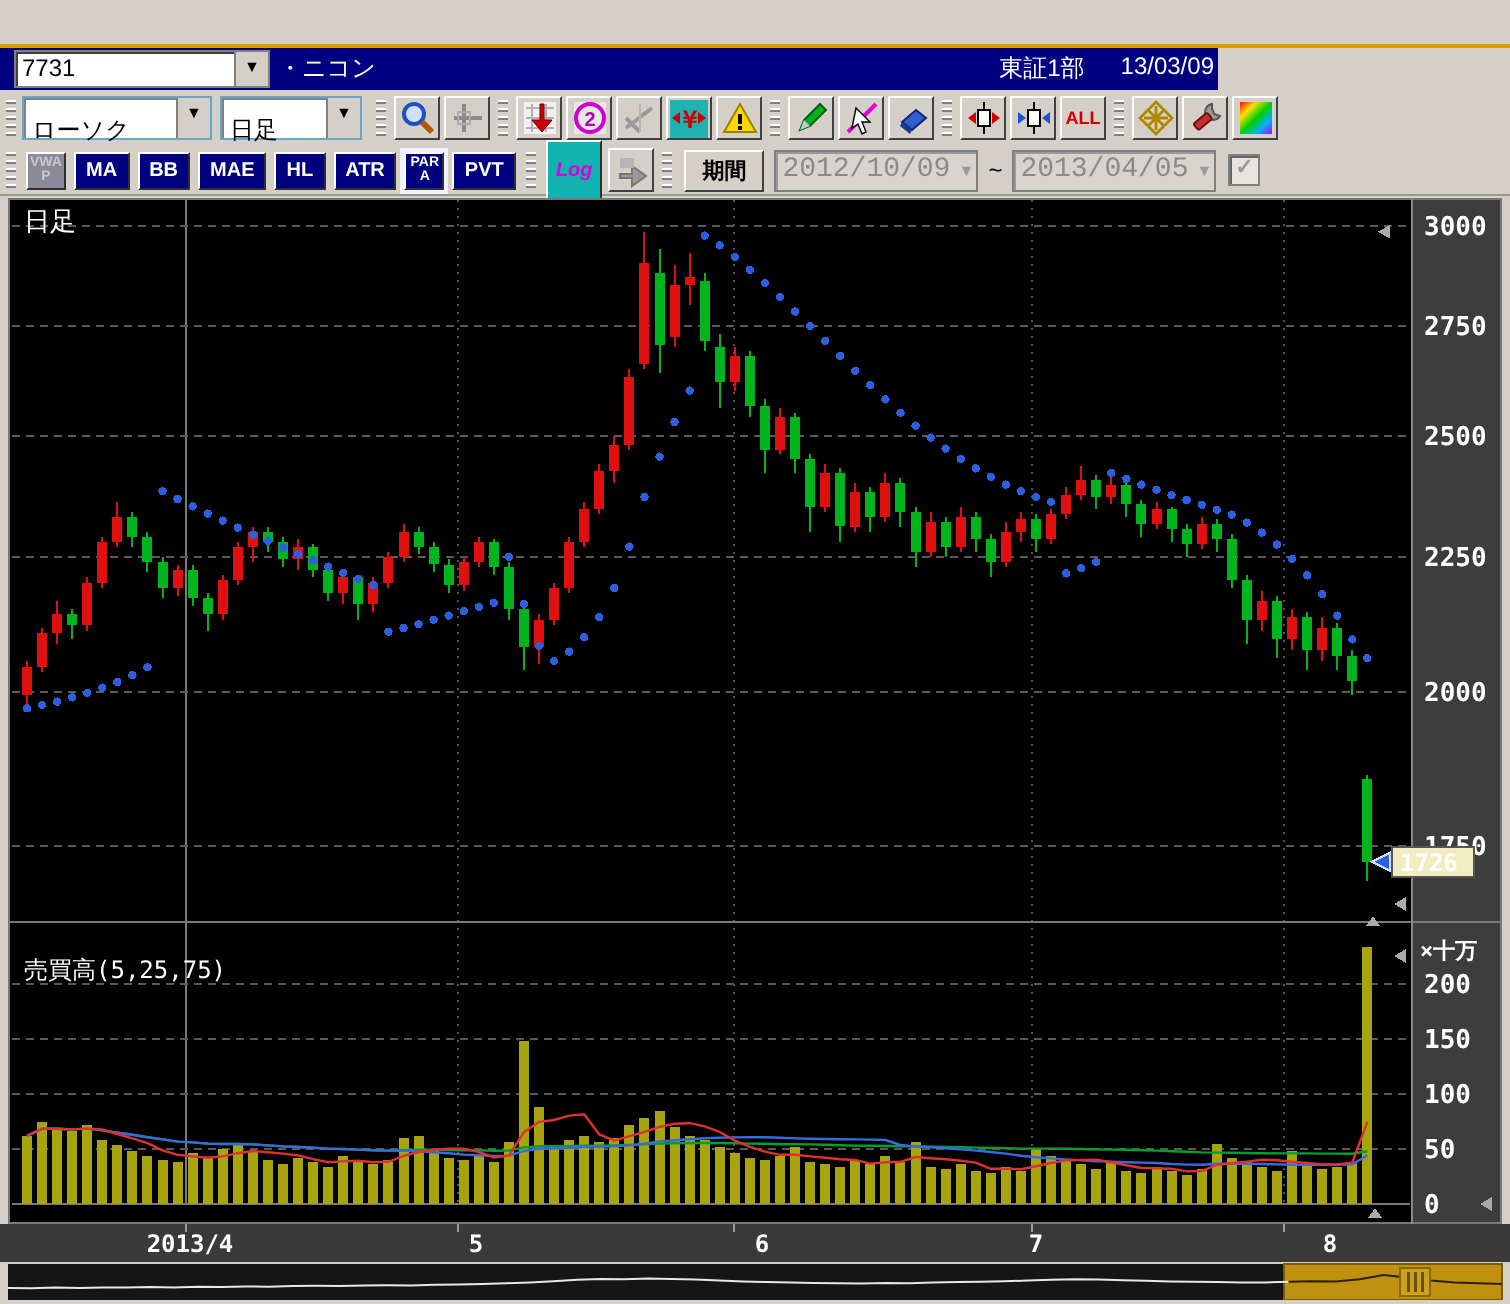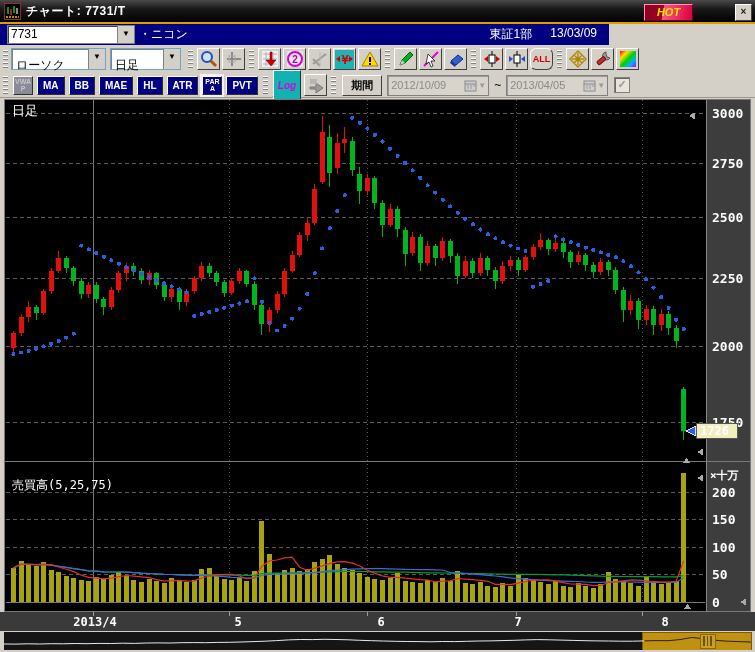--- a/index.html
+++ b/index.html
@@ -22,83 +22,69 @@
   .accent{position:absolute;left:0;top:22px;width:755px;height:2px;background:#de9c00;}
   
   .symbolbar{position:absolute;left:0;top:24px;width:609px;height:21px;background:#000080;
     display:flex;align-items:center;color:#fff;font-size:12px;}
   .sym-combo{display:flex;margin-left:7px;width:126px;height:17px;background:#fff;
     border:1px solid #808080;box-shadow:inset 1px 1px 0 #404040;}
   .sym-combo .val{flex:1;color:#000;font-size:12px;padding:1px 3px;}
   .combo-arrow{width:16px;background:#d4d0c8;border-left:1px solid #808080;
     color:#000;font-size:8px;text-align:center;line-height:15px;}
   .sym-name{margin-left:4px;}
-  .sym-right{position:absolute;right:12px;display:flex;gap:18px;}
+  .sym-right{position:absolute;right:2px;display:flex;gap:18px;}
   
   .toolbar1{position:absolute;left:0;top:45px;width:755px;height:28px;background:#d4d0c8;
     display:flex;align-items:center;}
   .toolbar2{position:absolute;left:0;top:73px;width:755px;height:24px;background:#d4d0c8;
     display:flex;align-items:center;border-bottom:1px solid #9a968e;}
   .grip{width:5px;height:18px;margin:0 3px;flex:0 0 auto;
     background:repeating-linear-gradient(180deg,#fff 0 1px,#808080 1px 2px,transparent 2px 4px);}
   .combo{display:flex;height:20px;background:#fff;border:1px solid #6aa6c8;
     box-shadow:inset 1px 1px 0 #808080;margin-right:4px;}
   .combo .val{color:#000;font-size:12px;padding:8px 4px;flex:1;white-space:nowrap;}
   .tbtn{width:23px;height:22px;margin:0 1px;background:#d4d0c8;flex:0 0 auto;
     border:1px solid #fff;border-right-color:#404040;border-bottom-color:#404040;
     display:flex;align-items:center;justify-content:center;padding:0;}
   .tbtn svg{display:block;}
-  .all-btn{color:#d00000;font-size:9px;font-weight:bold;font-family:"Liberation Sans",sans-serif;border-radius:6px;}
+  .all-btn{color:#d00000;font-size:9px;font-weight:bold;font-family:"Liberation Sans",sans-serif;}
   .ind{height:19px;margin:0 2px;background:#000080;color:#fff;font-size:10px;font-weight:bold;
     border:1px solid #fff;border-right-color:#303030;border-bottom-color:#303030;
     padding:0 5px;display:flex;align-items:center;justify-content:center;flex:0 0 auto;}
   .ind.stacked{width:20px;padding:0;font-size:7px;line-height:7px;word-break:break-all;
     text-align:center;white-space:normal;}
   .ind.disabled{background:#8a8a9a;color:#c8c8c8;}
   .ind.active{outline:2px solid #f0f0ff;outline-offset:0;}
   .log-btn{height:30px;margin:0 2px;background:#10b2b2;color:#dc00dc;font-size:10px;
     font-weight:bold;font-style:italic;border:1px solid #fff;border-right-color:#303030;
     border-bottom-color:#303030;padding:0 4px;}
   .kikan-btn{height:21px;background:#d4d0c8;color:#000;font-size:11px;font-weight:bold;
     border:1px solid #fff;border-right-color:#404040;border-bottom-color:#404040;
     padding:0 8px;margin:0 3px;}
   .datefield{display:flex;align-items:center;width:100px;height:19px;background:#d8d4cc;
     border:1px solid #808080;box-shadow:inset 1px 1px 0 #999;margin:0 2px;}
-  .datefield .val{flex:1;color:#8a8a8a;font-size:11px;padding:0 3px;
-    font-family:Liberation Sans, sans-serif;}
+  .datefield .val{flex:1;color:#8a8a8a;font-size:14px;padding:0 3px;
+    font-family:Liberation Mono, monospace;}
   .datefield .cal{width:13px;height:13px;margin-right:1px;}
   .datefield .dd{color:#9a9a9a;font-size:8px;margin-right:2px;}
   .tilde{color:#000;font-size:12px;margin:0 3px;}
   .chk{width:14px;height:14px;background:#e8e4dc;border:1px solid #808080;
     box-shadow:inset 1px 1px 0 #666;color:#9a9a9a;font-size:11px;font-weight:bold;
     text-align:center;line-height:13px;margin-left:4px;}
   
   #chart-wrap{position:absolute;left:0;top:97px;width:755px;height:555px;}
   #chart-svg{position:absolute;left:0;top:0;}
   #chart-svg text{font-family:"DejaVu Sans Mono",monospace;fill:#fff;}
 </style>
 </head>
 <body>
 
 <div id="win">
 
-  <div class="titlebar">
-    <svg class="title-icon" viewBox="0 0 17 17">
-      <rect x="0" y="0" width="17" height="17" fill="#000"></rect>
-      <rect x="0.5" y="0.5" width="16" height="16" fill="none" stroke="#9a2a2a"></rect>
-      <line x1="4" y1="4" x2="4" y2="11" stroke="#00c020" stroke-width="1.6"></line>
-      <line x1="7" y1="6" x2="7" y2="12" stroke="#e02020" stroke-width="1.6"></line>
-      <line x1="10" y1="3" x2="10" y2="10" stroke="#00c020" stroke-width="1.6"></line>
-      <line x1="13" y1="5" x2="13" y2="11" stroke="#e8e8e8" stroke-width="1.2"></line>
-      <line x1="2" y1="14" x2="15" y2="14" stroke="#e0c000" stroke-width="1.6" stroke-dasharray="2 1"></line>
-    </svg>
-    <span class="title-text">チャート: 7731/T</span>
-    <div class="hot-btn">HOT</div>
-    <div class="close-btn">×</div>
-  </div>
   <div class="accent"></div>
 
   <div class="symbolbar">
     <div class="sym-combo">
       <span class="val">7731</span>
       <span class="combo-arrow">▼</span>
     </div>
     <span class="sym-name">・ニコン</span>
     <div class="sym-right">
       <span>東証1部</span>

